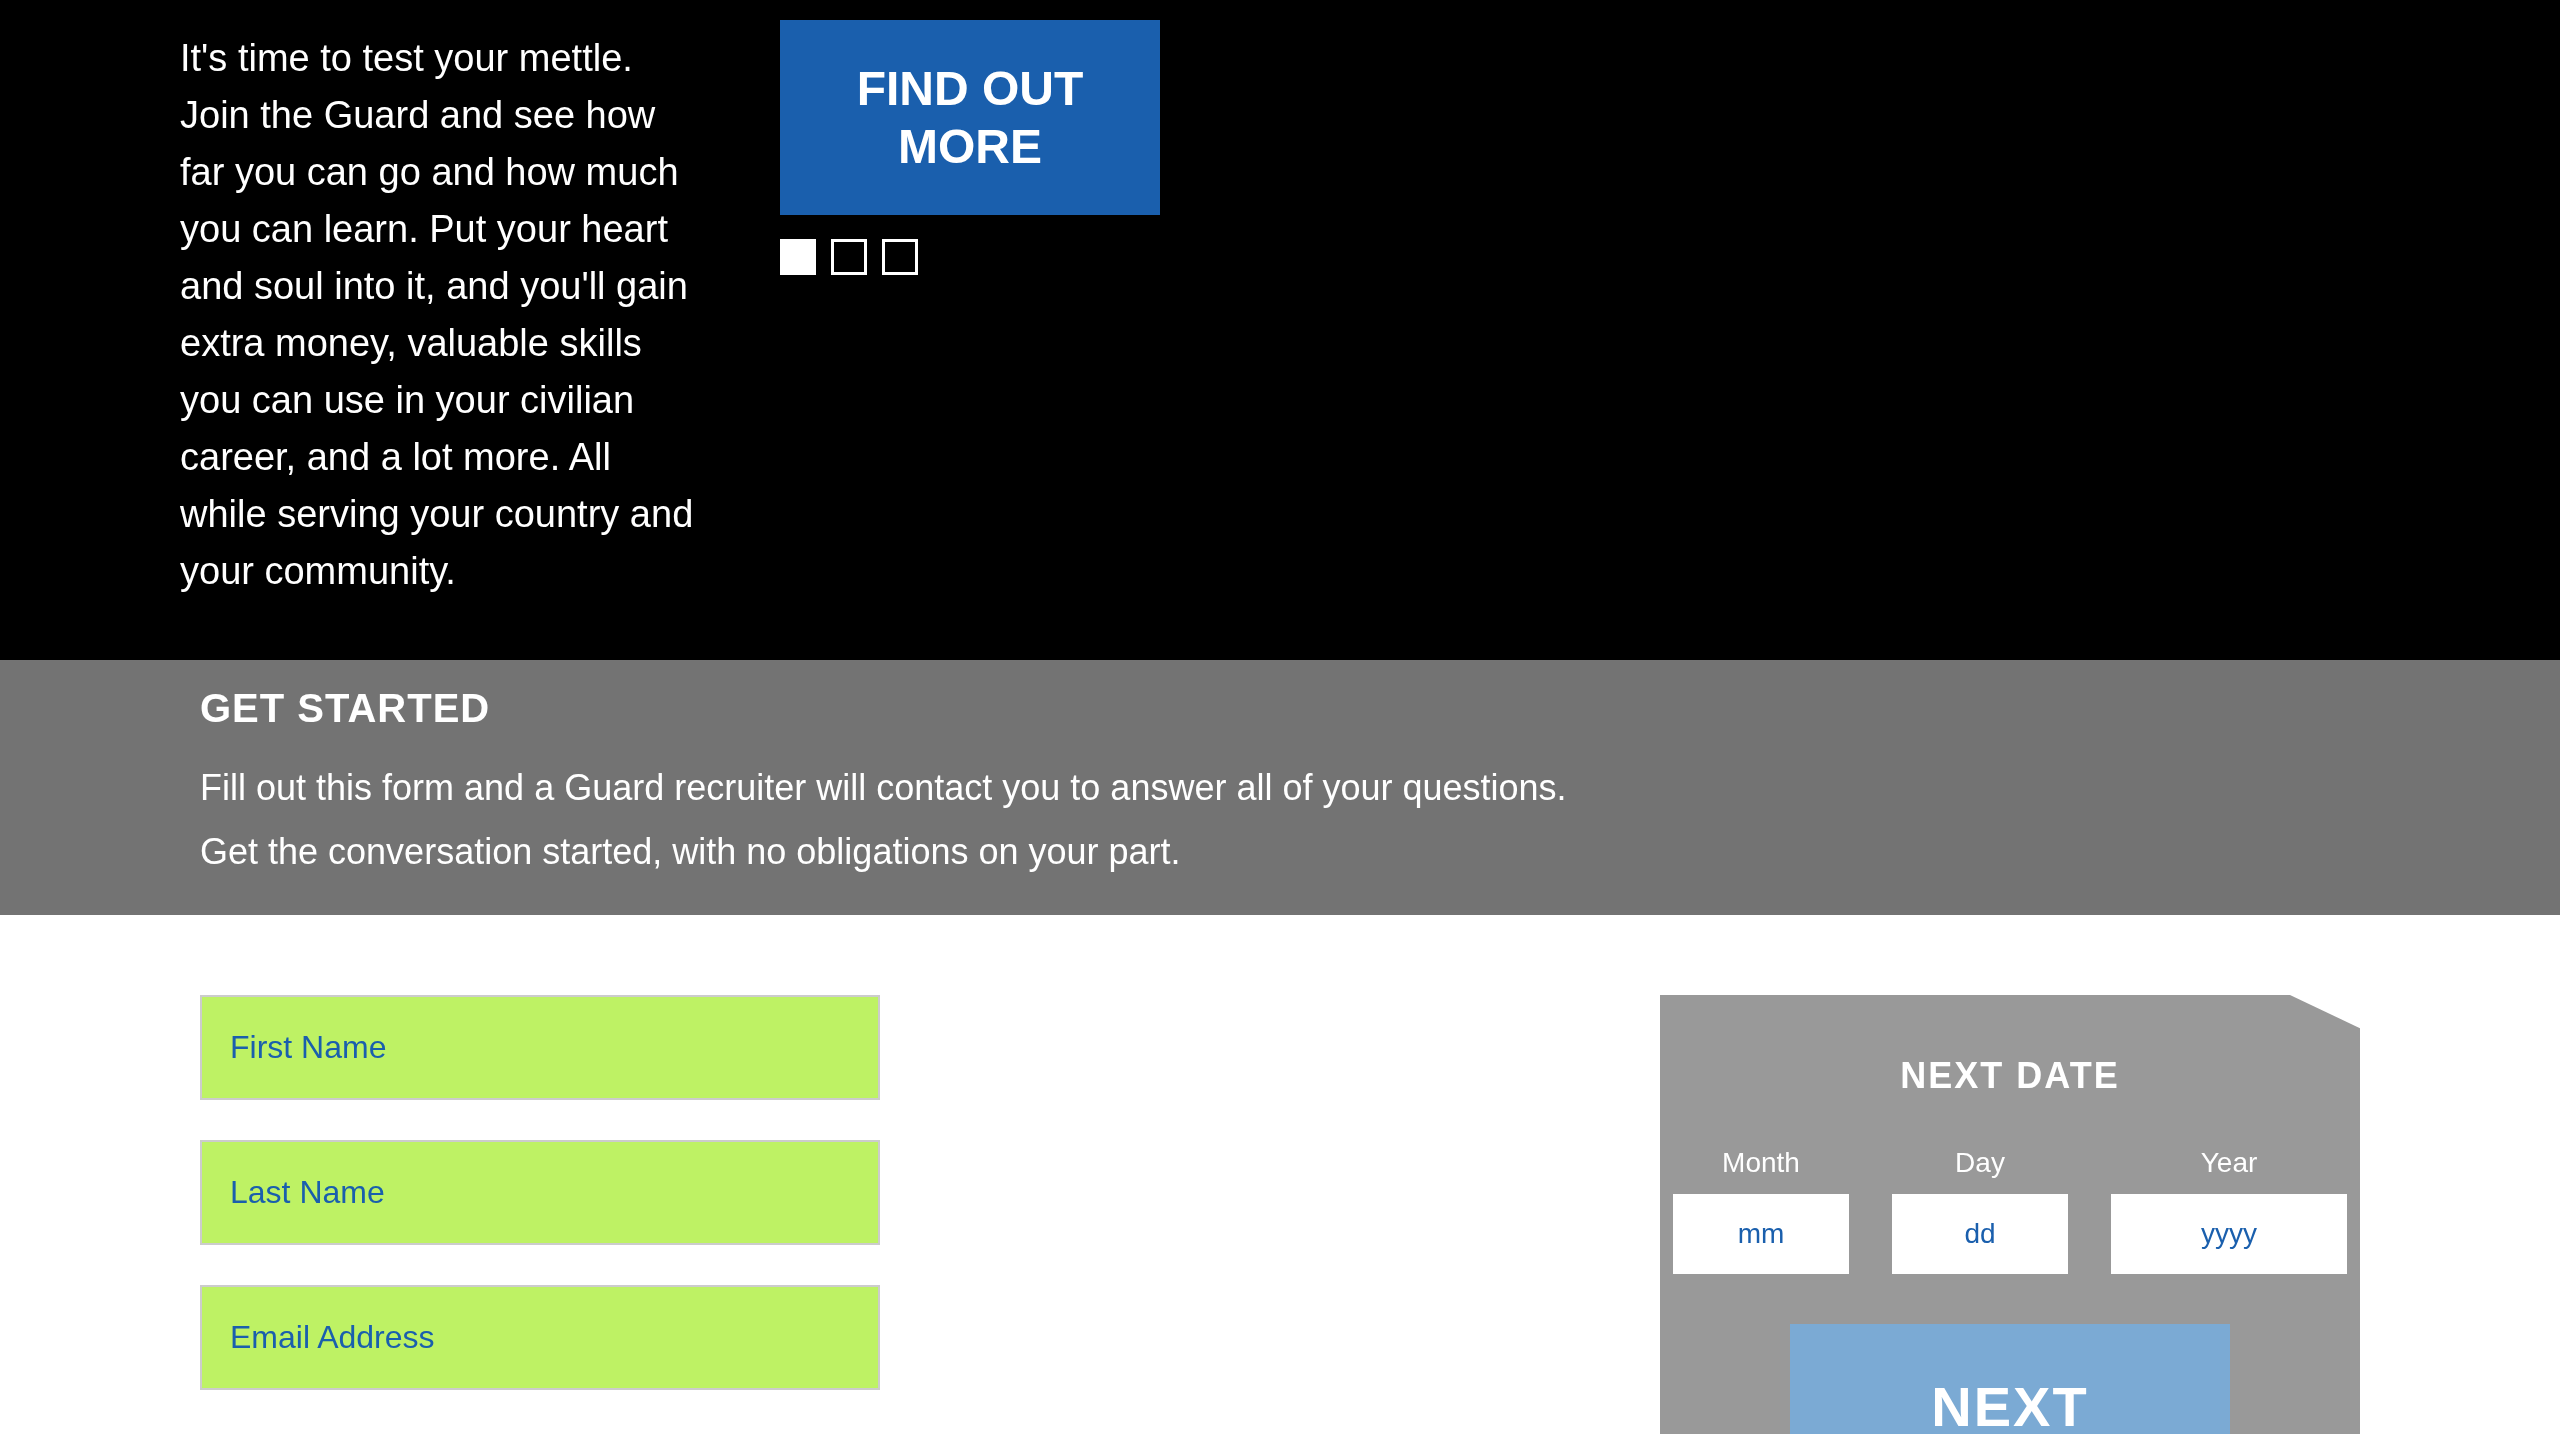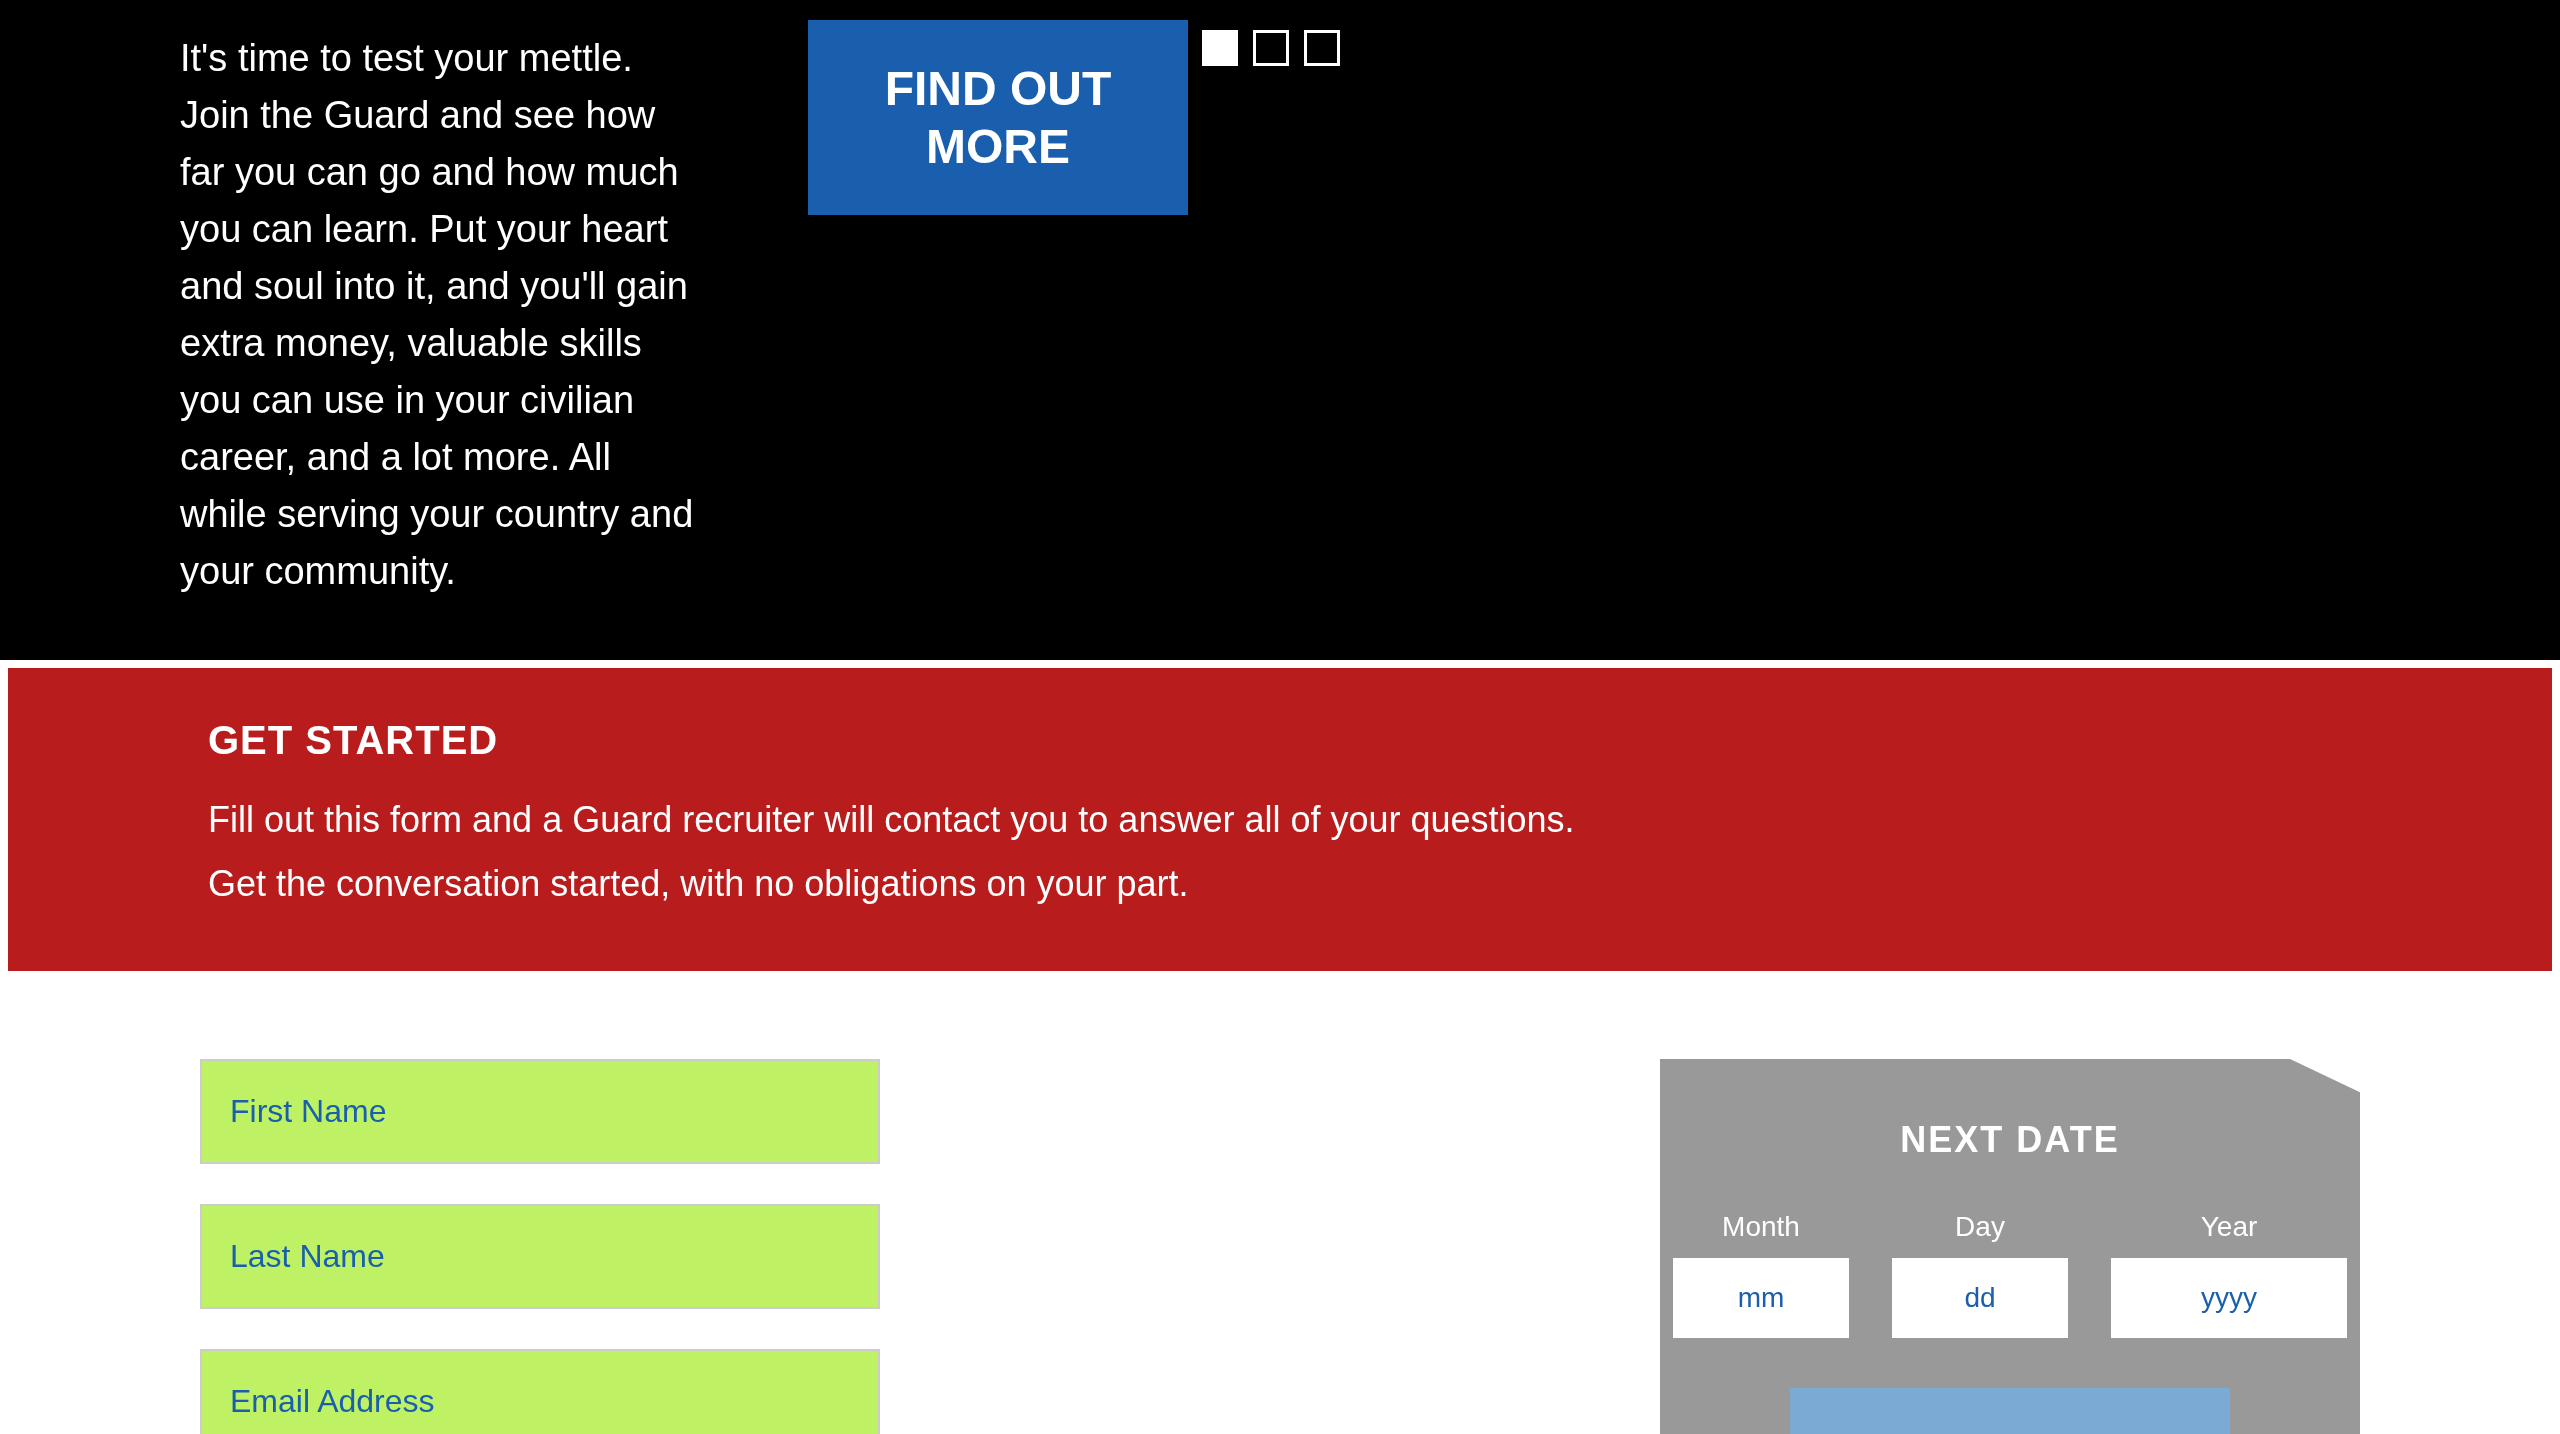--- a/index.html
+++ b/index.html
@@ -29,23 +29,22 @@
     .hero-text {
       color: #fff;
       font-size: 38px;
       line-height: 1.5;
       max-width: 520px;
       padding-top: 10px;
     }
 
     .hero-right {
       display: flex;
-      flex-direction: row;
+      flex-direction: column;
       gap: 14px;
-      margin-left: 28px;
     }
 
     .find-out-btn {
       background: #1a5fad;
       color: #fff;
       font-size: 48px;
       font-weight: bold;
       padding: 40px 60px;
       border: none;
       cursor: pointer;
@@ -65,23 +64,23 @@
       height: 36px;
       border: 3px solid #fff;
     }
 
     .dot.active {
       background: #fff;
     }
 
     
     .banner-section {
-      background: #b91c1c;
-      padding: 50px 200px;
-      margin: 8px;
+      background: #737373;
+      padding: 26px 200px;
+      margin: 0;
     }
 
     .banner-title {
       color: #fff;
       font-size: 40px;
       font-weight: bold;
       margin-bottom: 30px;
       letter-spacing: 1px;
     }
 

